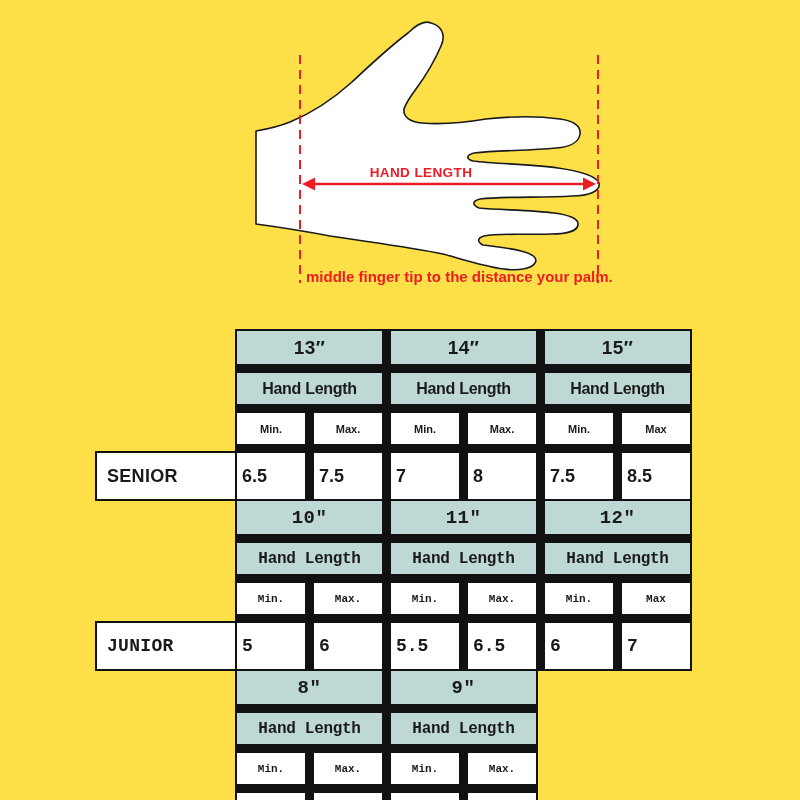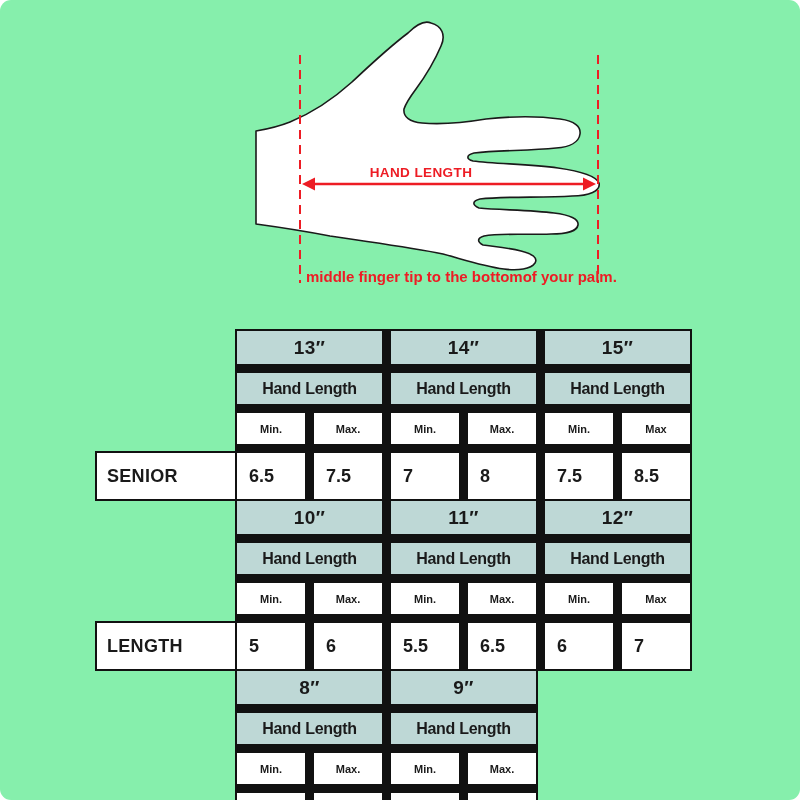--- a/index.html
+++ b/index.html
@@ -1,46 +1,46 @@
 <!DOCTYPE html>
 <html><head>
 <meta charset="utf-8">
 <style>
   html,body{margin:0;padding:0;background:#fff;}
   .page{
-    position:relative;width:800px;height:800px;background:#86efac;overflow:hidden;
-    font-family:"Liberation Sans",sans-serif;color:#1a1a1a;border-radius:11px;
+    position:relative;width:800px;height:800px;background:#fde047;overflow:hidden;
+    font-family:"Liberation Sans",sans-serif;color:#1a1a1a;
   }
   
   .figure-svg{position:absolute;left:0;top:0;}
   .caption{
     position:absolute;left:306px;top:268px;
     font-size:15px;font-weight:bold;line-height:18.5px;color:#ed1c24;
     white-space:nowrap;
   }
   
   .size-table{position:absolute;left:95px;top:329px;}
   .section{position:relative;padding-left:140px;width:max-content;}
-  .section + .section{margin-top:-2px;}
+  .section + .section{margin-top:-2px;font-family:Liberation Mono, monospace;}
   .grid{
     display:grid;gap:9px;padding:2px;background:#111;
     grid-template-rows:33px 31px 31px 46px;
   }
   .grid.cols3{grid-template-columns:repeat(6,68px);}
   .grid.cols2{grid-template-columns:repeat(4,68px);}
   .cell{
     background:#fff;display:flex;align-items:center;justify-content:center;
     font-weight:bold;
   }
   .cell.teal{background:#bed8d6;}
   .span2{grid-column:span 2;}
   .size-cell{font-size:19px;letter-spacing:.5px;}
   .hl-cell{font-size:16px;letter-spacing:-0.3px;}
   .mm-cell{font-size:11px;}
-  .val-cell{justify-content:flex-start;padding-left:12px;font-size:18px;}
+  .val-cell{justify-content:flex-start;padding-left:5px;font-size:18px;}
   .labelbox{
     position:absolute;left:0;bottom:0;width:142px;height:50px;
     background:#fff;border:2px solid #111;box-sizing:border-box;
     display:flex;align-items:center;padding-left:10px;
     font-weight:bold;font-size:18px;letter-spacing:.3px;
   }
 </style>
 </head>
 <body>
 
@@ -87,21 +87,21 @@
     <g>
       <line x1="311" y1="184" x2="587" y2="184" stroke="#ed1c24" stroke-width="2.4"></line>
       <path d="M 302 184 L 315 177.5 L 315 190.5 Z" fill="#ed1c24"></path>
       <path d="M 596 184 L 583 177.5 L 583 190.5 Z" fill="#ed1c24"></path>
     </g>
 
     <text x="421" y="177" text-anchor="middle" font-family="Liberation Sans, sans-serif" font-size="13.5" font-weight="bold" letter-spacing="0.4" fill="#ed1c24">HAND LENGTH</text>
   </svg>
 
   <div class="caption">
-    <div>middle finger tip to the bottomof your palm.</div>
+    <div>middle finger tip to the distance your palm.</div>
   </div>
 
   <div class="size-table">
 
     <div class="section">
       <div class="grid cols3">
         <div class="cell teal span2 size-cell">13″</div>
         <div class="cell teal span2 size-cell">14″</div>
         <div class="cell teal span2 size-cell">15″</div>
 
@@ -143,21 +143,21 @@
         <div class="cell mm-cell">Min.</div>
         <div class="cell mm-cell">Max</div>
 
         <div class="cell val-cell">5</div>
         <div class="cell val-cell">6</div>
         <div class="cell val-cell">5.5</div>
         <div class="cell val-cell">6.5</div>
         <div class="cell val-cell">6</div>
         <div class="cell val-cell">7</div>
       </div>
-      <div class="labelbox">LENGTH</div>
+      <div class="labelbox">JUNIOR</div>
     </div>
 
     <div class="section">
       <div class="grid cols2">
         <div class="cell teal span2 size-cell">8″</div>
         <div class="cell teal span2 size-cell">9″</div>
 
         <div class="cell teal span2 hl-cell">Hand Length</div>
         <div class="cell teal span2 hl-cell">Hand Length</div>
 

